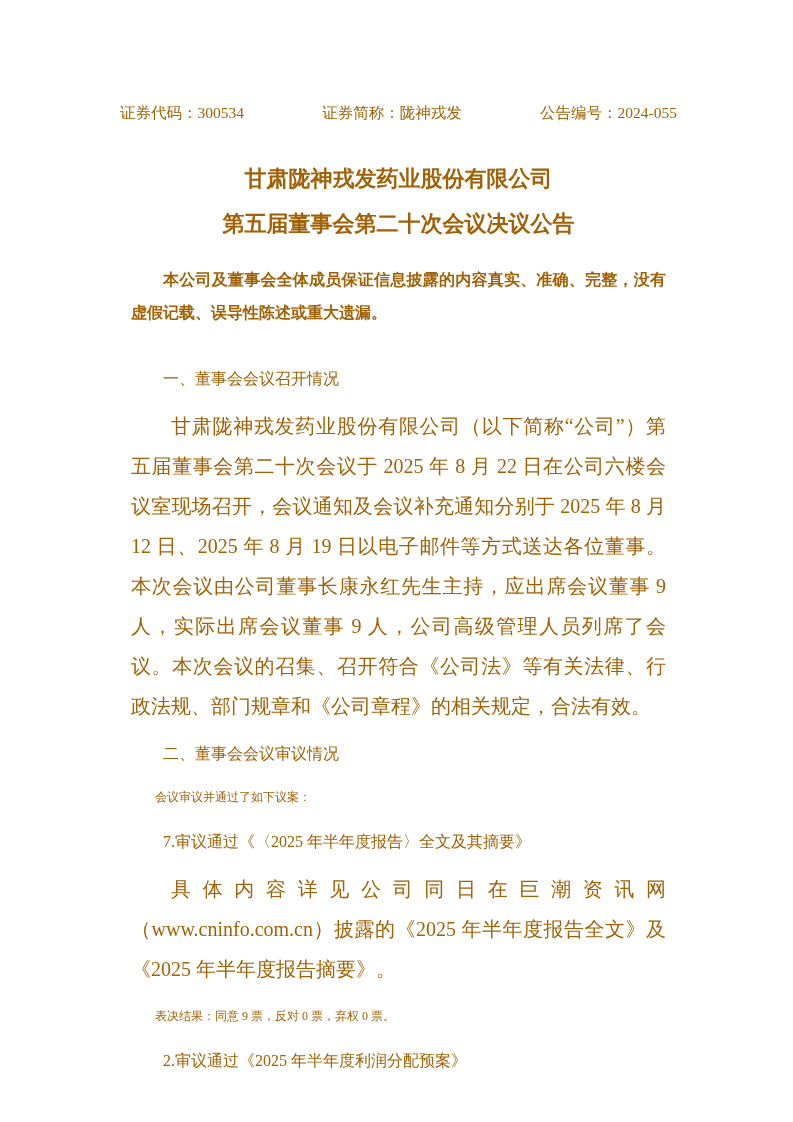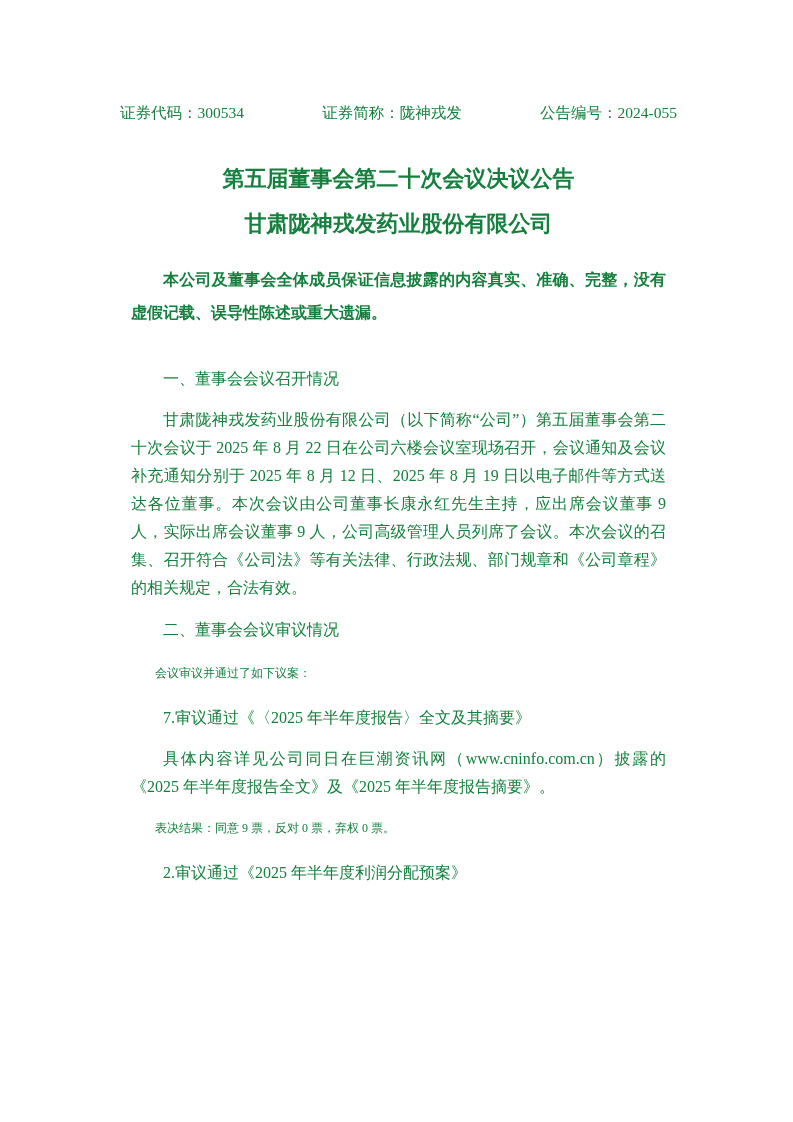--- a/index.html
+++ b/index.html
@@ -12,21 +12,21 @@
     height: 1122px;
     overflow: hidden;
   }
   .page {
     position: relative;
     width: 793px;
     height: 1122px;
     box-sizing: border-box;
     padding: 103px 116px 0 120px;
     background: #ffffff;
-    color: #15803d;
+    color: #a16207;
     font-family: "Liberation Serif", "DejaVu Serif", serif;
     font-size: 16px;
   }
   .doc-header {
     display: flex;
     justify-content: space-between;
     align-items: baseline;
     font-size: 15.5px;
     line-height: 20px;
     white-space: nowrap;
@@ -46,22 +46,22 @@
   }
   .statement {
     margin-top: 17px;
     font-weight: bold;
     font-size: 16px;
     line-height: 33px;
     text-align: justify;
     text-indent: 2em;
   }
   .para {
-    font-size: 16px;
-    line-height: 28px;
+    font-size: 20px;
+    line-height: 40px;
     text-align: justify;
     text-indent: 2em;
   }
   .line {
     font-size: 12px;
     line-height: 33px;
     text-indent: 2em;
   }
   .sec-heading {
     font-size: 16px;
@@ -78,22 +78,22 @@
 
 <div class="page">
 
   <div class="doc-header">
     <span>证券代码：300534</span>
     <span>证券简称：陇神戎发</span>
     <span>公告编号：2024-055</span>
   </div>
 
   <div class="title-block">
+    <h1 class="doc-title">甘肃陇神戎发药业股份有限公司</h1>
     <h1 class="doc-title">第五届董事会第二十次会议决议公告</h1>
-    <h1 class="doc-title">甘肃陇神戎发药业股份有限公司</h1>
   </div>
 
   <p class="statement">本公司及董事会全体成员保证信息披露的内容真实、准确、完整，没有虚假记载、误导性陈述或重大遗漏。</p>
 
   <h2 class="sec-heading first-section">一、董事会会议召开情况</h2>
   <p class="para">甘肃陇神戎发药业股份有限公司（以下简称“公司”）第五届董事会第二十次会议于 2025 年 8 月 22 日在公司六楼会议室现场召开，会议通知及会议补充通知分别于 2025 年 8 月 12 日、2025 年 8 月 19 日以电子邮件等方式送达各位董事。本次会议由公司董事长康永红先生主持，应出席会议董事 9 人，实际出席会议董事 9 人，公司高级管理人员列席了会议。本次会议的召集、召开符合《公司法》等有关法律、行政法规、部门规章和《公司章程》的相关规定，合法有效。</p>
 
   <h2 class="sec-heading">二、董事会会议审议情况</h2>
   <p class="line">会议审议并通过了如下议案：</p>
 

